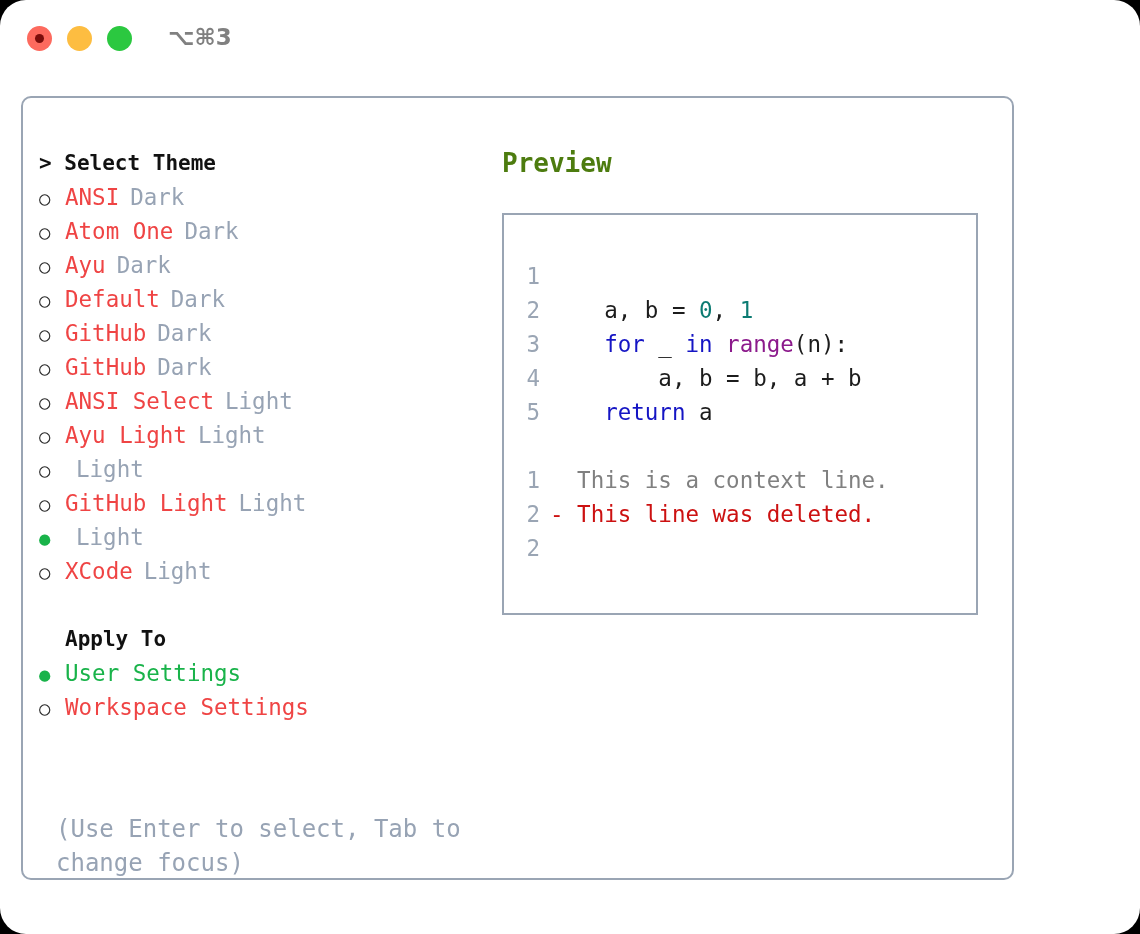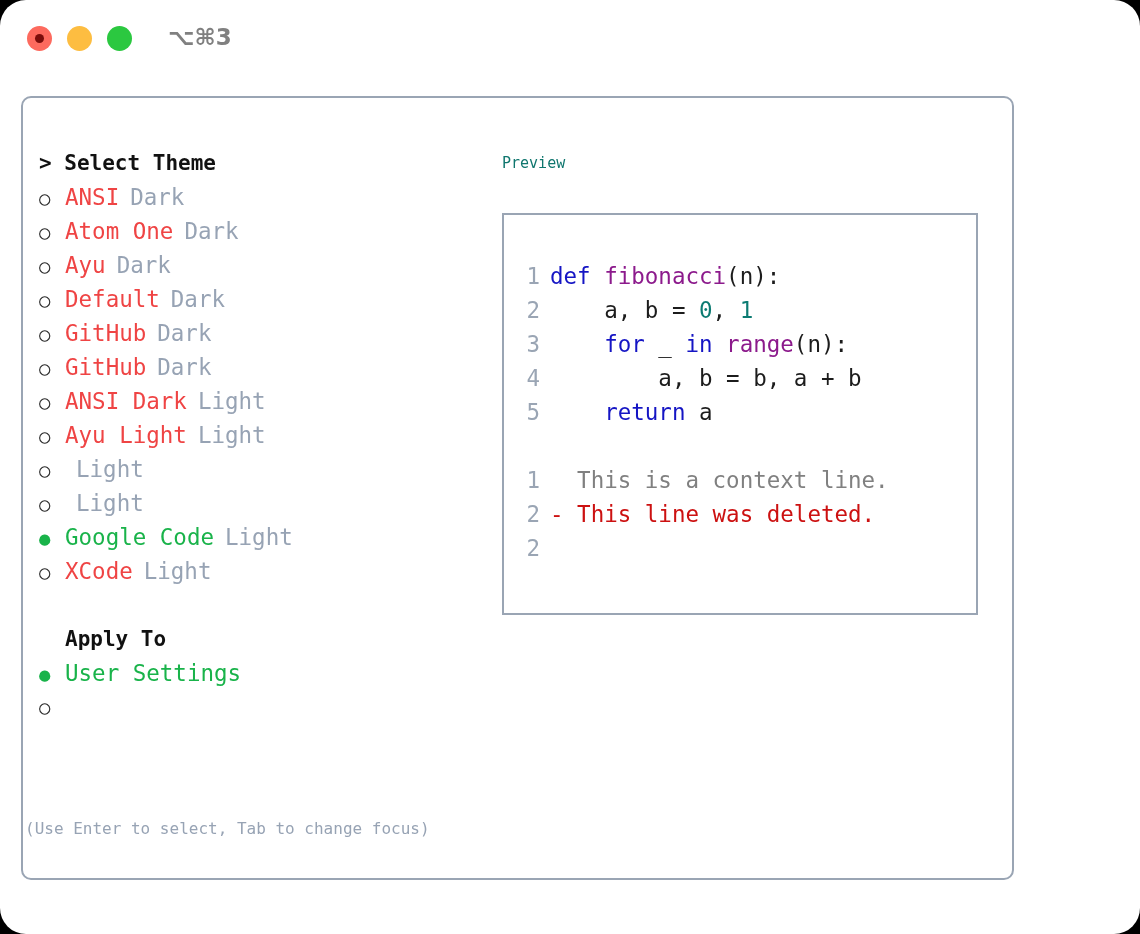--- a/index.html
+++ b/index.html
@@ -112,40 +112,40 @@
   .opt-row.selected .opt-label { color: #19b34a; }
   .opt-tag {
     color: #97a3b4;
     padding-left: 11px;
   }
 
   .spacer-row { height: 34px; }
 
   #hint-text {
     position: absolute;
-    left: 2px;
+    left: 33px;
     top: 714px;
     width: 420px;
-    font-size: 16px;
+    font-size: 24px;
     line-height: 34px;
     color: #97a3b4;
   }
 
   
   #right-pane {
     position: absolute;
     left: 479px;
     top: 48px;
     width: 480px;
   }
   #preview-title {
-    font-size: 15px;
-    line-height: 34px;
-    font-weight: normal;
-    color: #0f766e;
+    font-size: 26px;
+    line-height: 34px;
+    font-weight: bold;
+    color: #4d7c0f;
   }
   #preview-box {
     margin-top: 33px;
     width: 476px;
     height: 402px;
     border: 2px solid #9aa5b4;
     box-sizing: border-box;
     background: #ffffff;
     padding: 44px 0 0 0;
   }
@@ -194,44 +194,44 @@
 
     <div id="left-pane">
       <div class="section-head">&gt; Select Theme</div>
       <div id="theme-list">
           <div class="opt-row"><span class="opt-marker">○</span><span class="opt-label">ANSI</span><span class="opt-tag">Dark</span></div>
           <div class="opt-row"><span class="opt-marker">○</span><span class="opt-label">Atom One</span><span class="opt-tag">Dark</span></div>
           <div class="opt-row"><span class="opt-marker">○</span><span class="opt-label">Ayu</span><span class="opt-tag">Dark</span></div>
           <div class="opt-row"><span class="opt-marker">○</span><span class="opt-label">Default</span><span class="opt-tag">Dark</span></div>
           <div class="opt-row"><span class="opt-marker">○</span><span class="opt-label">GitHub</span><span class="opt-tag">Dark</span></div>
           <div class="opt-row"><span class="opt-marker">○</span><span class="opt-label">GitHub</span><span class="opt-tag">Dark</span></div>
-          <div class="opt-row"><span class="opt-marker">○</span><span class="opt-label">ANSI Dark</span><span class="opt-tag">Light</span></div>
+          <div class="opt-row"><span class="opt-marker">○</span><span class="opt-label">ANSI Select</span><span class="opt-tag">Light</span></div>
           <div class="opt-row"><span class="opt-marker">○</span><span class="opt-label">Ayu Light</span><span class="opt-tag">Light</span></div>
           <div class="opt-row"><span class="opt-marker">○</span><span class="opt-tag">Light</span></div>
-          <div class="opt-row"><span class="opt-marker">○</span><span class="opt-tag">Light</span></div>
-          <div class="opt-row selected"><span class="opt-marker">●</span><span class="opt-label">Google Code</span><span class="opt-tag">Light</span></div>
+          <div class="opt-row"><span class="opt-marker">○</span><span class="opt-label">GitHub Light</span><span class="opt-tag">Light</span></div>
+          <div class="opt-row selected"><span class="opt-marker">●</span><span class="opt-tag">Light</span></div>
           <div class="opt-row"><span class="opt-marker">○</span><span class="opt-label">XCode</span><span class="opt-tag">Light</span></div>
         </div>
 
       <div class="spacer-row"></div>
 
       <div class="section-head plain" style="padding-left:26px;">Apply To</div>
       <div id="apply-list">
           <div class="opt-row selected"><span class="opt-marker">●</span><span class="opt-label">User Settings</span></div>
-          <div class="opt-row"><span class="opt-marker">○</span></div>
+          <div class="opt-row"><span class="opt-marker">○</span><span class="opt-label">Workspace Settings</span></div>
         </div>
     </div>
 
     <div id="hint-text">(Use Enter to select, Tab to change focus)</div>
 
     <div id="right-pane">
       <div id="preview-title">Preview</div>
       <div id="preview-box">
         <div id="code-block">
-            <div class="code-line"><span class="lineno">1</span><span class="code-text"><span class="tok-kw">def </span><span class="tok-fn">fibonacci</span><span class="tok-punc">(n):</span></span></div>
+            <div class="code-line"><span class="lineno">1</span></div>
             <div class="code-line"><span class="lineno">2</span><span class="code-text"><span class="tok-plain">    a, b = </span><span class="tok-num">0</span><span class="tok-plain">, </span><span class="tok-num">1</span></span></div>
             <div class="code-line"><span class="lineno">3</span><span class="code-text"><span class="tok-plain">    </span><span class="tok-kw">for</span><span class="tok-plain"> _ </span><span class="tok-kw">in</span><span class="tok-plain"> </span><span class="tok-fn">range</span><span class="tok-punc">(n):</span></span></div>
             <div class="code-line"><span class="lineno">4</span><span class="code-text"><span class="tok-plain">        a, b = b, a + b</span></span></div>
             <div class="code-line"><span class="lineno">5</span><span class="code-text"><span class="tok-plain">    </span><span class="tok-kw">return</span><span class="tok-plain"> a</span></span></div>
           </div>
         <div class="diff-gap"></div>
         <div id="diff-block">
             <div class="code-line"><span class="lineno">1</span><span class="diff-ctx">  This is a context line.</span></div>
             <div class="code-line"><span class="lineno">2</span><span class="diff-del">- This line was deleted.</span></div>
             <div class="code-line"><span class="lineno">2</span></div>

